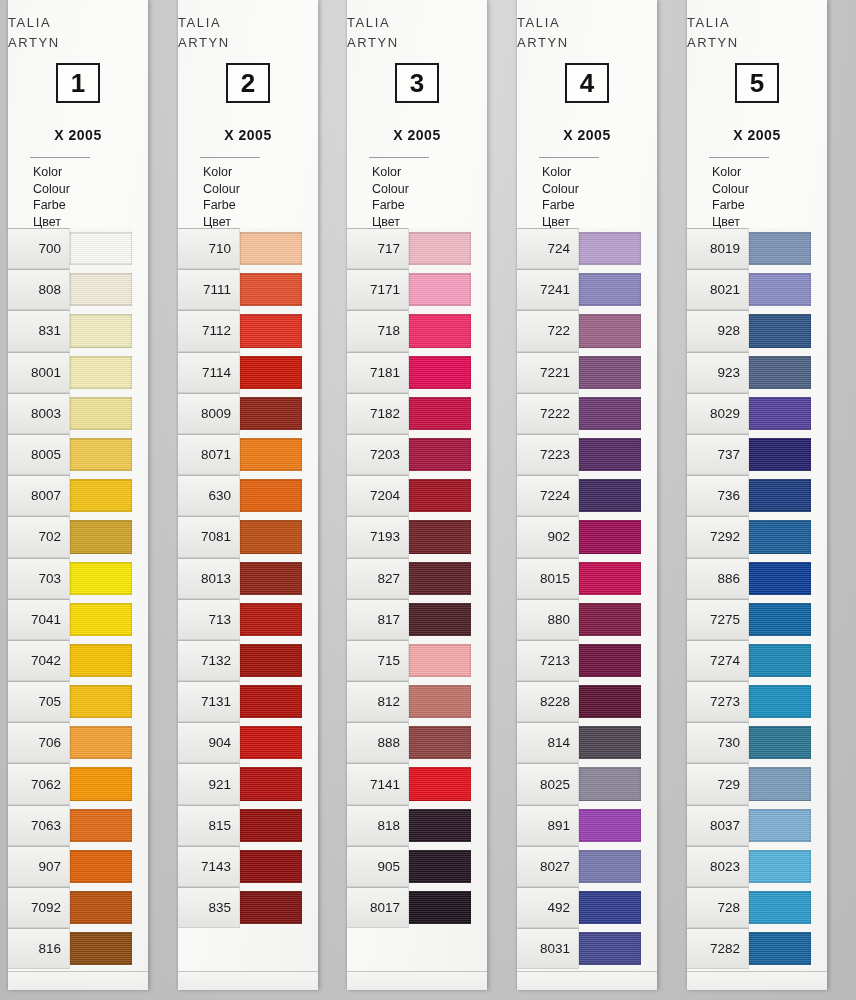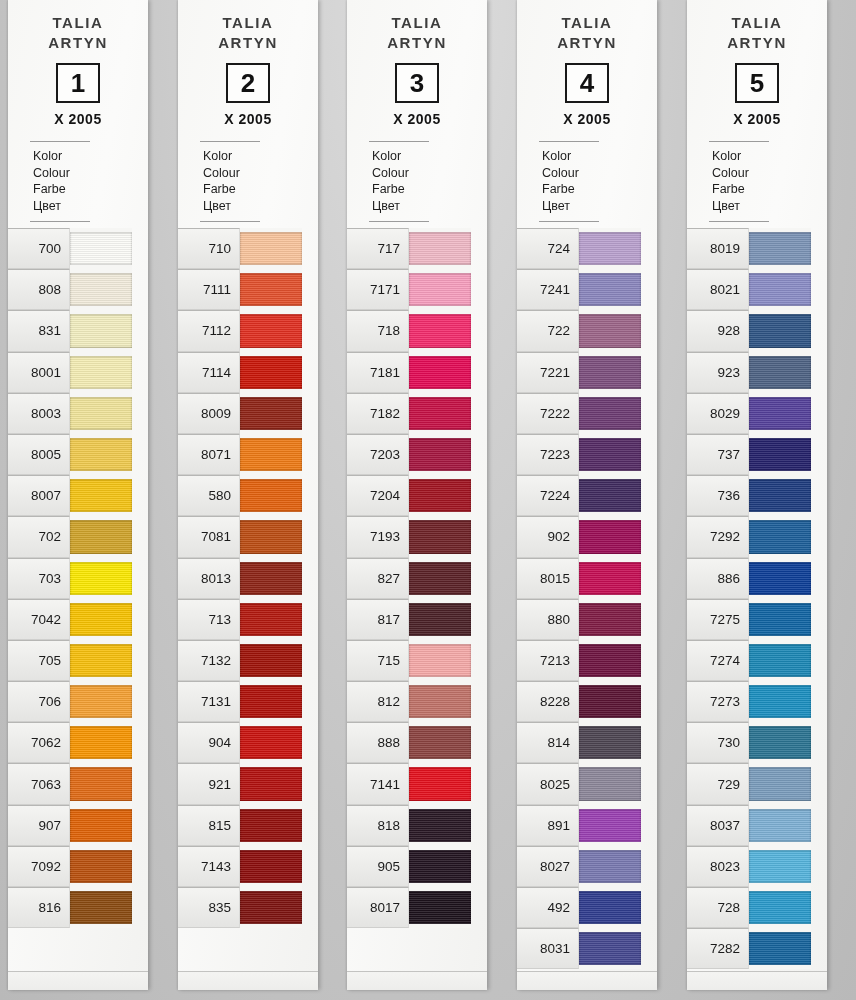--- a/index.html
+++ b/index.html
@@ -31,26 +31,25 @@
     box-sizing: border-box;
     overflow: hidden;
   }
   .card.c1 { left: 8px; }
   .card.c2 { left: 178px; }
   .card.c3 { left: 347px; }
   .card.c4 { left: 517px; }
   .card.c5 { left: 687px; }
 
   .brand {
-    text-align: center;
     margin-top: 13px;
     color: #3d3d3d;
-    font-size: 15px;
+    font-size: 13px;
     letter-spacing: 1.6px;
-    font-weight: bold;
+    font-weight: normal;
     line-height: 20px;
   }
   .brand .l2 { display: block; }
 
   .numbox {
     width: 40px;
     height: 36px;
     margin: 10px auto 0 auto;
     border: 2px solid #181818;
     display: flex;
@@ -62,21 +61,21 @@
     font-size: 26px;
     font-weight: bold;
     color: #111;
     line-height: 1;
   }
   .year {
     text-align: center;
     font-size: 14px;
     font-weight: bold;
     color: #141414;
-    margin-top: 8px;
+    margin-top: 24px;
     letter-spacing: 0.5px;
   }
   .rule {
     width: 60px;
     height: 1px;
     background: #9b9b9b;
     margin: 14px 0 0 22px;
   }
   .langs {
     margin: 6px 0 0 25px;
@@ -221,20 +220,26 @@
             <div class="thread" style="background: rgb(207, 163, 42);"></div>
           </div>
         </div>
         <div class="row">
           <div class="code-cell">703</div>
           <div class="swatch-cell">
             <div class="thread" style="background: rgb(251, 232, 0);"></div>
           </div>
         </div>
         <div class="row">
+          <div class="code-cell">7041</div>
+          <div class="swatch-cell">
+            <div class="thread" style="background: rgb(251, 220, 0);"></div>
+          </div>
+        </div>
+        <div class="row">
           <div class="code-cell">7042</div>
           <div class="swatch-cell">
             <div class="thread" style="background: rgb(247, 194, 0);"></div>
           </div>
         </div>
         <div class="row">
           <div class="code-cell">705</div>
           <div class="swatch-cell">
             <div class="thread" style="background: rgb(246, 191, 12);"></div>
           </div>
@@ -323,21 +328,21 @@
             <div class="thread" style="background: rgb(143, 35, 22);"></div>
           </div>
         </div>
         <div class="row">
           <div class="code-cell">8071</div>
           <div class="swatch-cell">
             <div class="thread" style="background: rgb(238, 122, 20);"></div>
           </div>
         </div>
         <div class="row">
-          <div class="code-cell">580</div>
+          <div class="code-cell">630</div>
           <div class="swatch-cell">
             <div class="thread" style="background: rgb(227, 97, 13);"></div>
           </div>
         </div>
         <div class="row">
           <div class="code-cell">7081</div>
           <div class="swatch-cell">
             <div class="thread" style="background: rgb(187, 76, 18);"></div>
           </div>
         </div>

